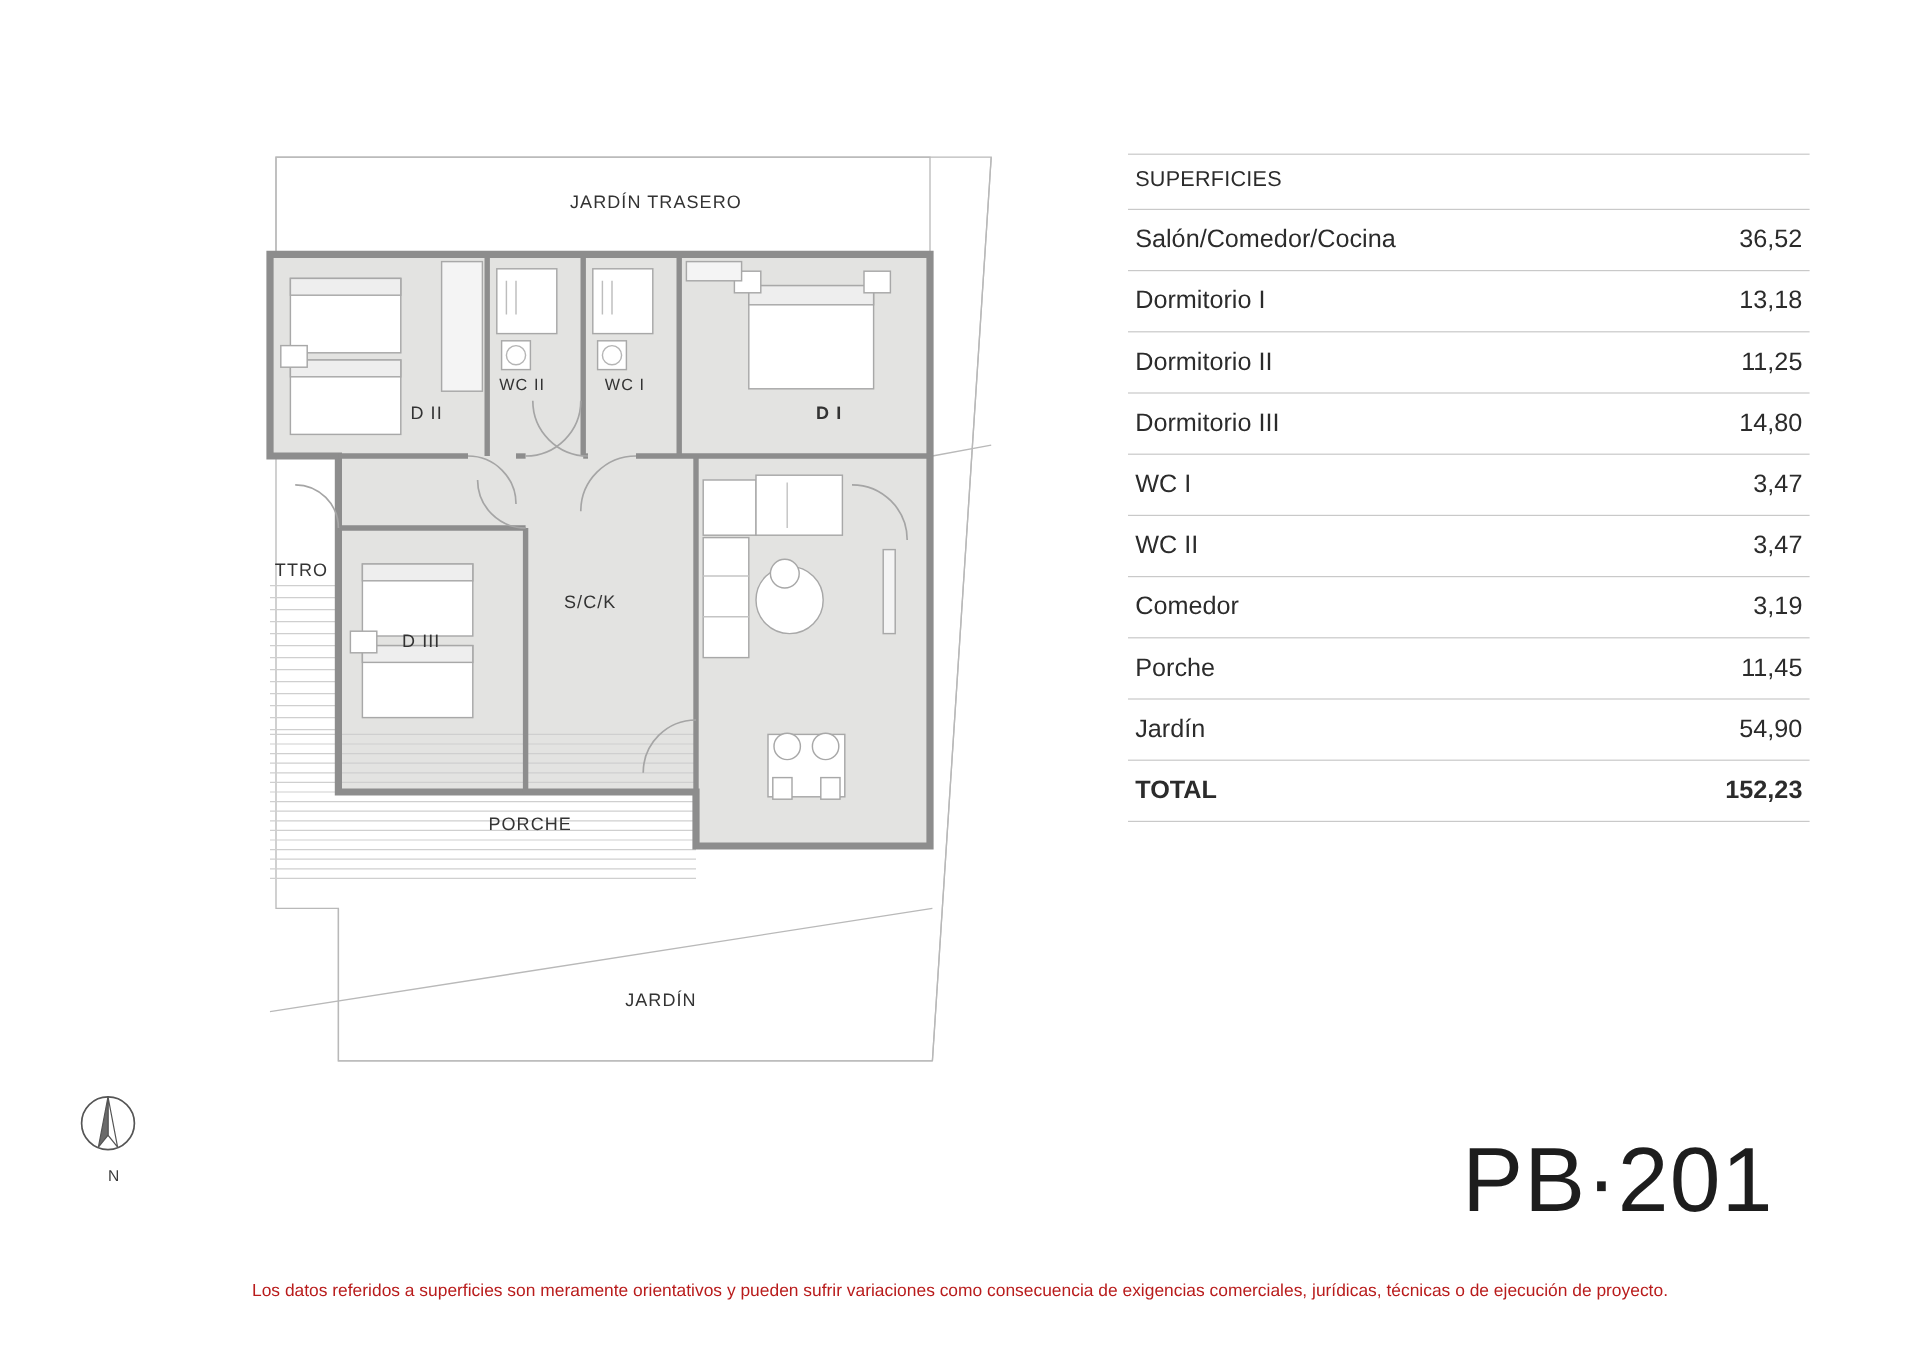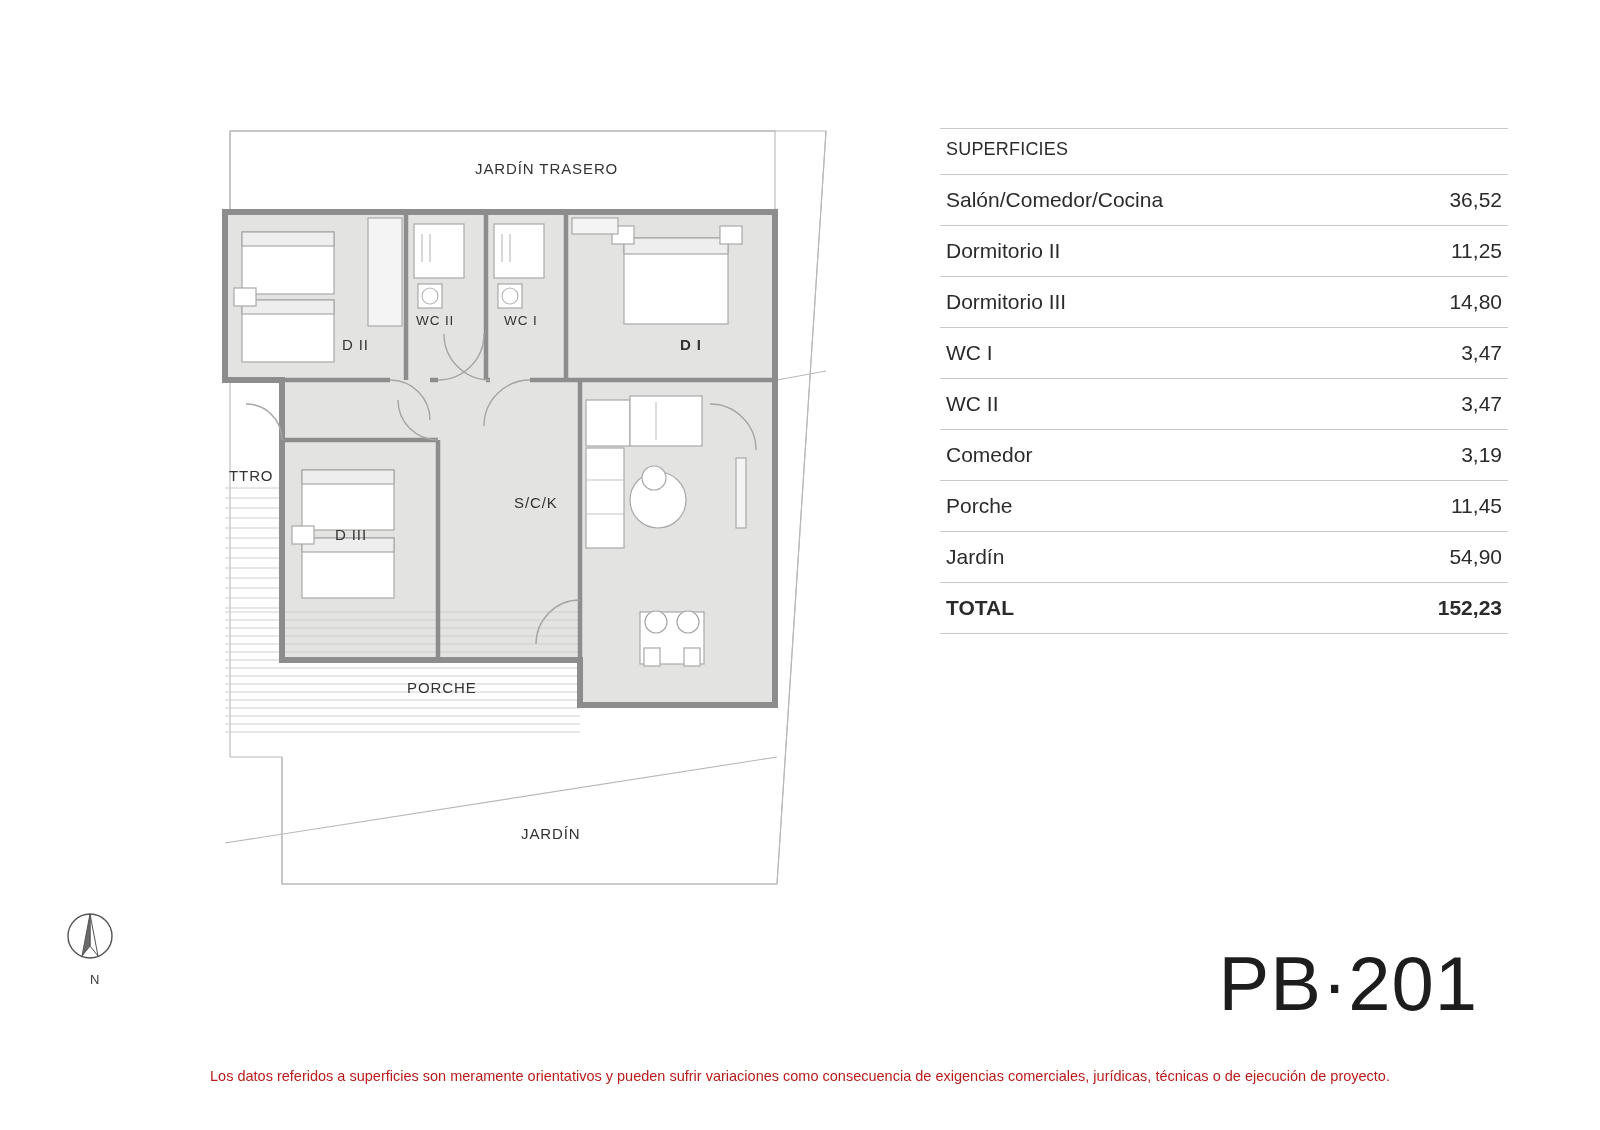--- a/index.html
+++ b/index.html
@@ -273,21 +273,21 @@
 
   </svg>
 
   <div class="room-label" style="left:455px; top:160px;">JARDÍN TRASERO</div>
   <div class="room-label" style="left:322px; top:336px;">D II</div>
   <div class="room-label small" style="left:396px; top:313px;">WC II</div>
   <div class="room-label small" style="left:484px; top:313px;">WC I</div>
   <div class="room-label" style="left:660px; top:336px;font-weight:bold;">D I</div>
   <div class="room-label" style="left:209px; top:467px;">TTRO</div>
   <div class="room-label" style="left:315px; top:526px;">D III</div>
-  <div class="room-label" style="left:494px; top:494px;">S/C/K</div>
+  <div class="room-label" style="left:450px; top:494px;">S/C/K</div>
   <div class="room-label" style="left:387px; top:679px;">PORCHE</div>
   <div class="room-label" style="left:501px; top:825px;">JARDÍN</div>
 </div>
 
 <div id="compass">
   <svg width="64" height="70" viewBox="0 0 64 70">
     <circle cx="28" cy="26" r="22" fill="none" stroke="#555555" stroke-width="1.4"></circle>
     <path d="M28,4 L36,46 L28,36 Z" fill="#ffffff" stroke="#555555" stroke-width="1"></path>
     <path d="M28,4 L20,46 L28,36 Z" fill="#6a6a6a" stroke="#555555" stroke-width="1"></path>
   </svg>
@@ -296,20 +296,24 @@
 
 <div id="surfaces">
   <div class="top-rule"></div>
   <div class="tbl-head">SUPERFICIES</div>
 
   <div class="row">
     <span class="name">Salón/Comedor/Cocina</span>
     <span class="value">36,52</span>
   </div>
   <div class="row">
+    <span class="name">Dormitorio I</span>
+    <span class="value">13,18</span>
+  </div>
+  <div class="row">
     <span class="name">Dormitorio II</span>
     <span class="value">11,25</span>
   </div>
   <div class="row">
     <span class="name">Dormitorio III</span>
     <span class="value">14,80</span>
   </div>
   <div class="row">
     <span class="name">WC I</span>
     <span class="value">3,47</span>

